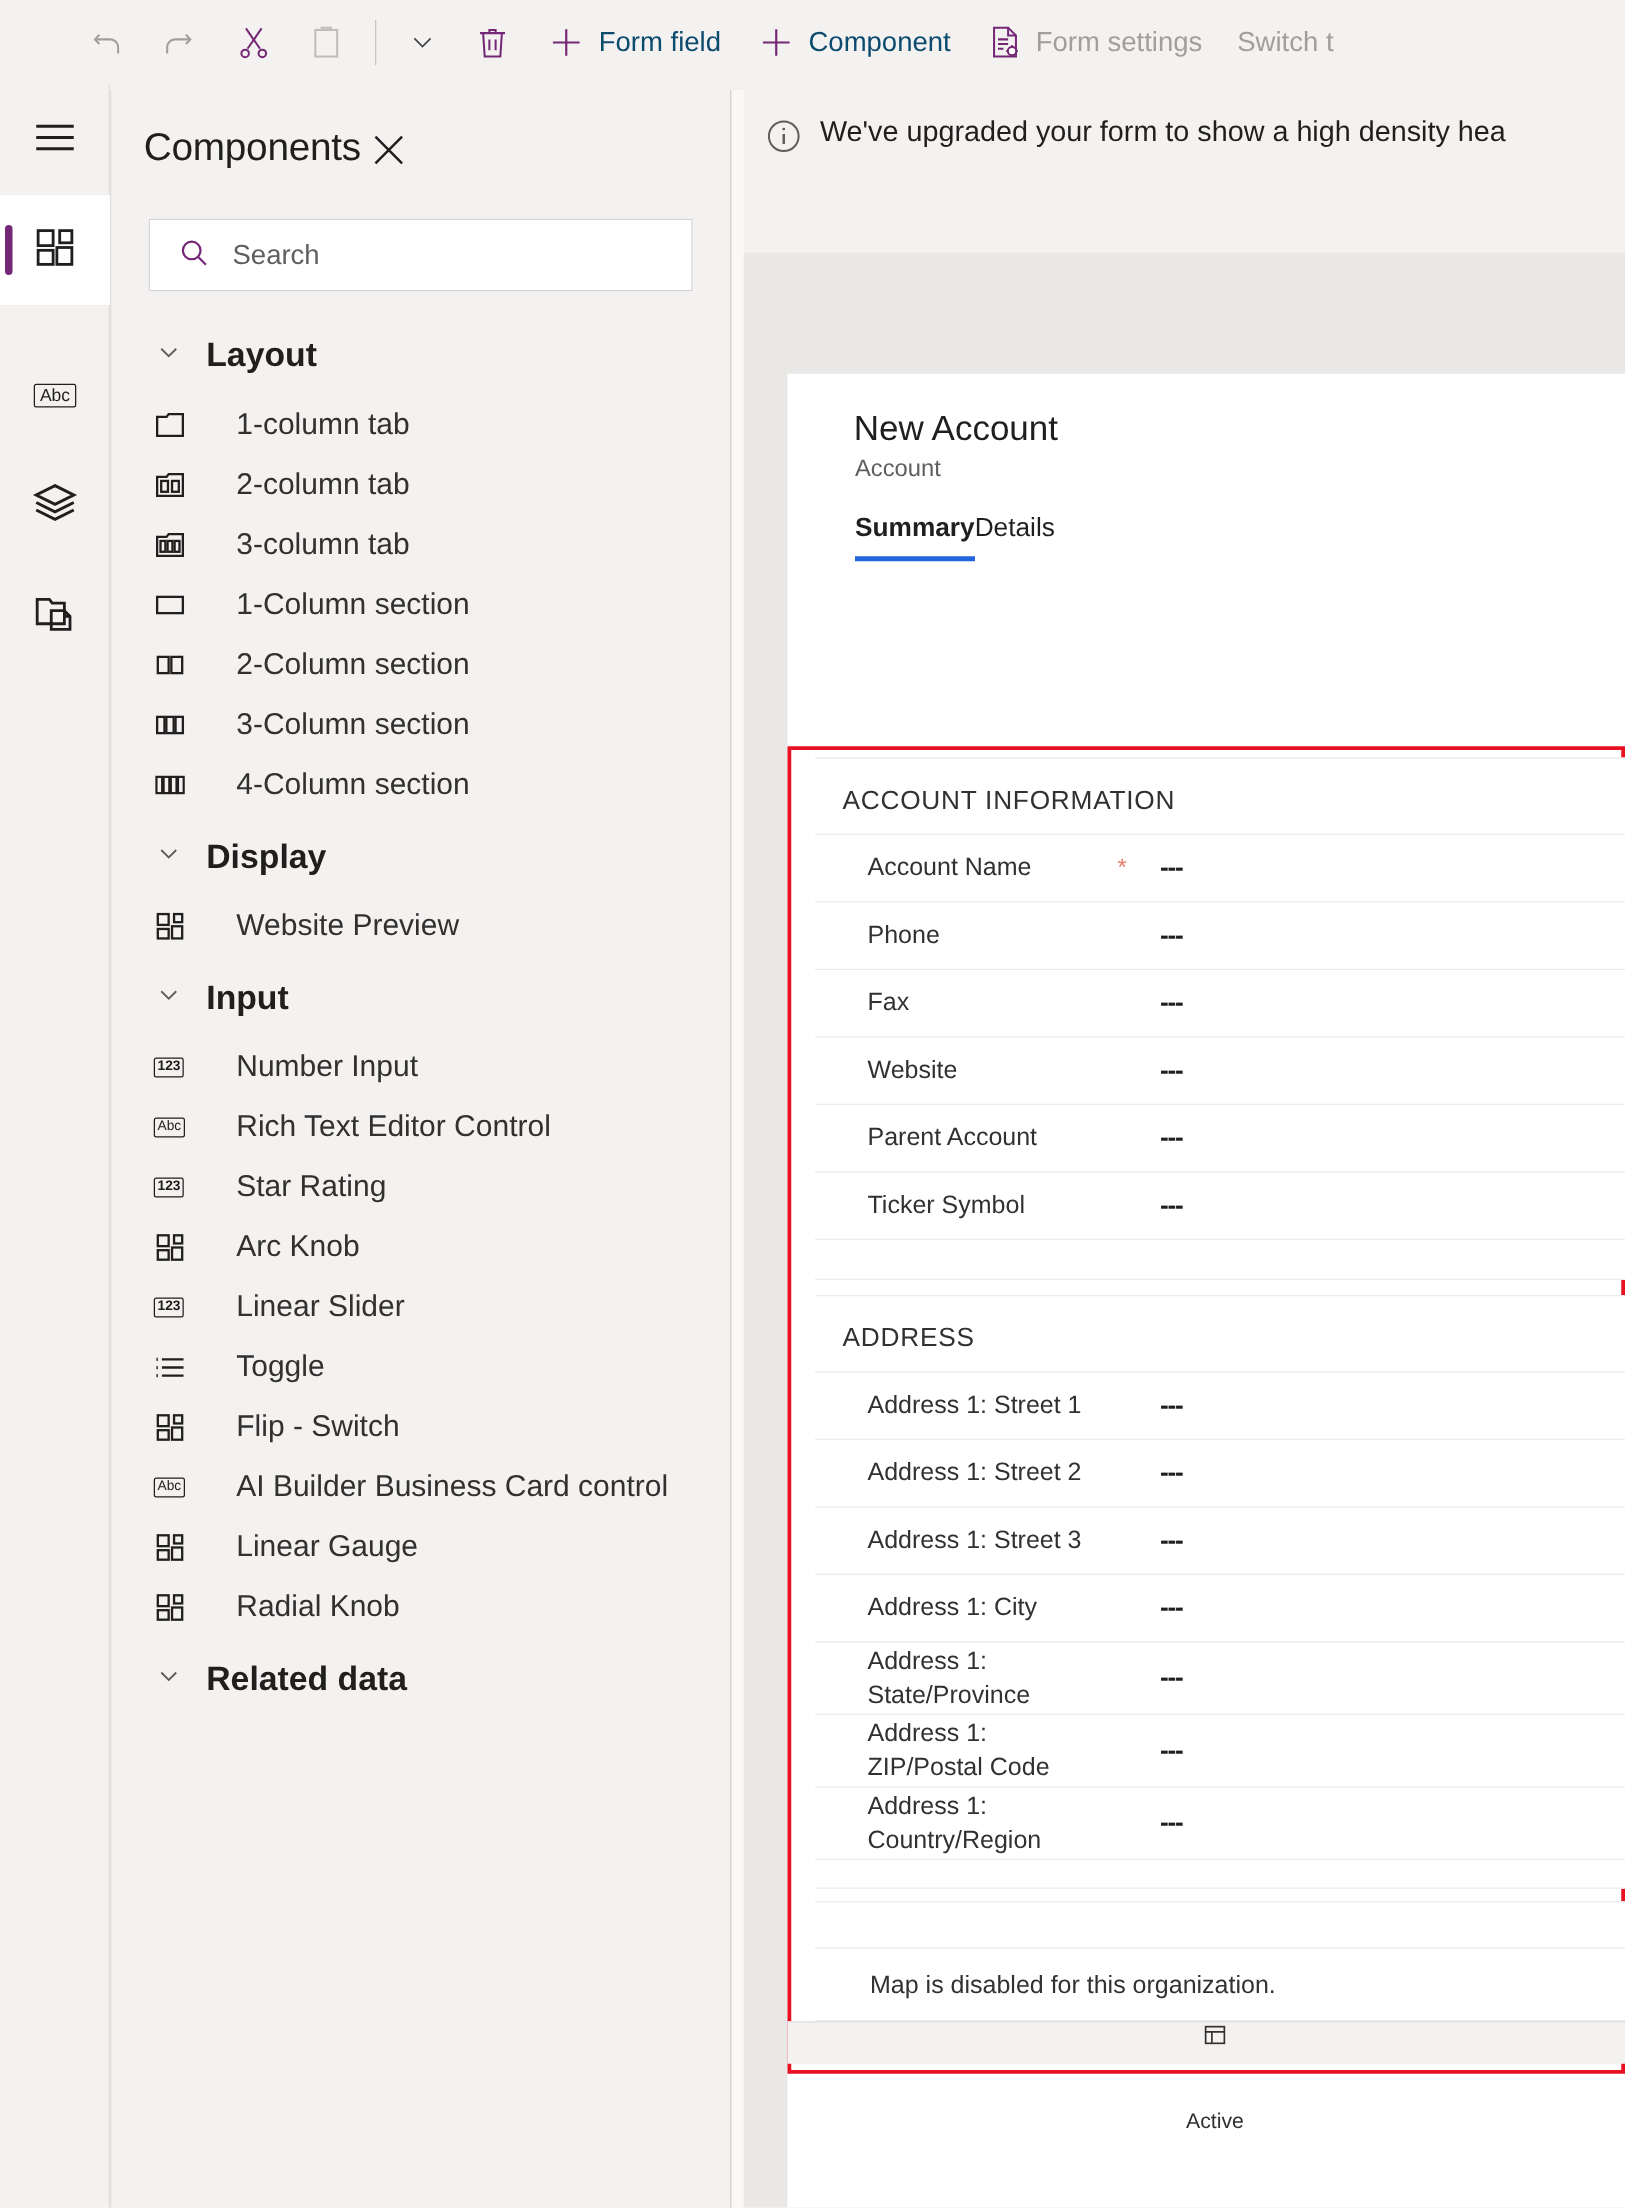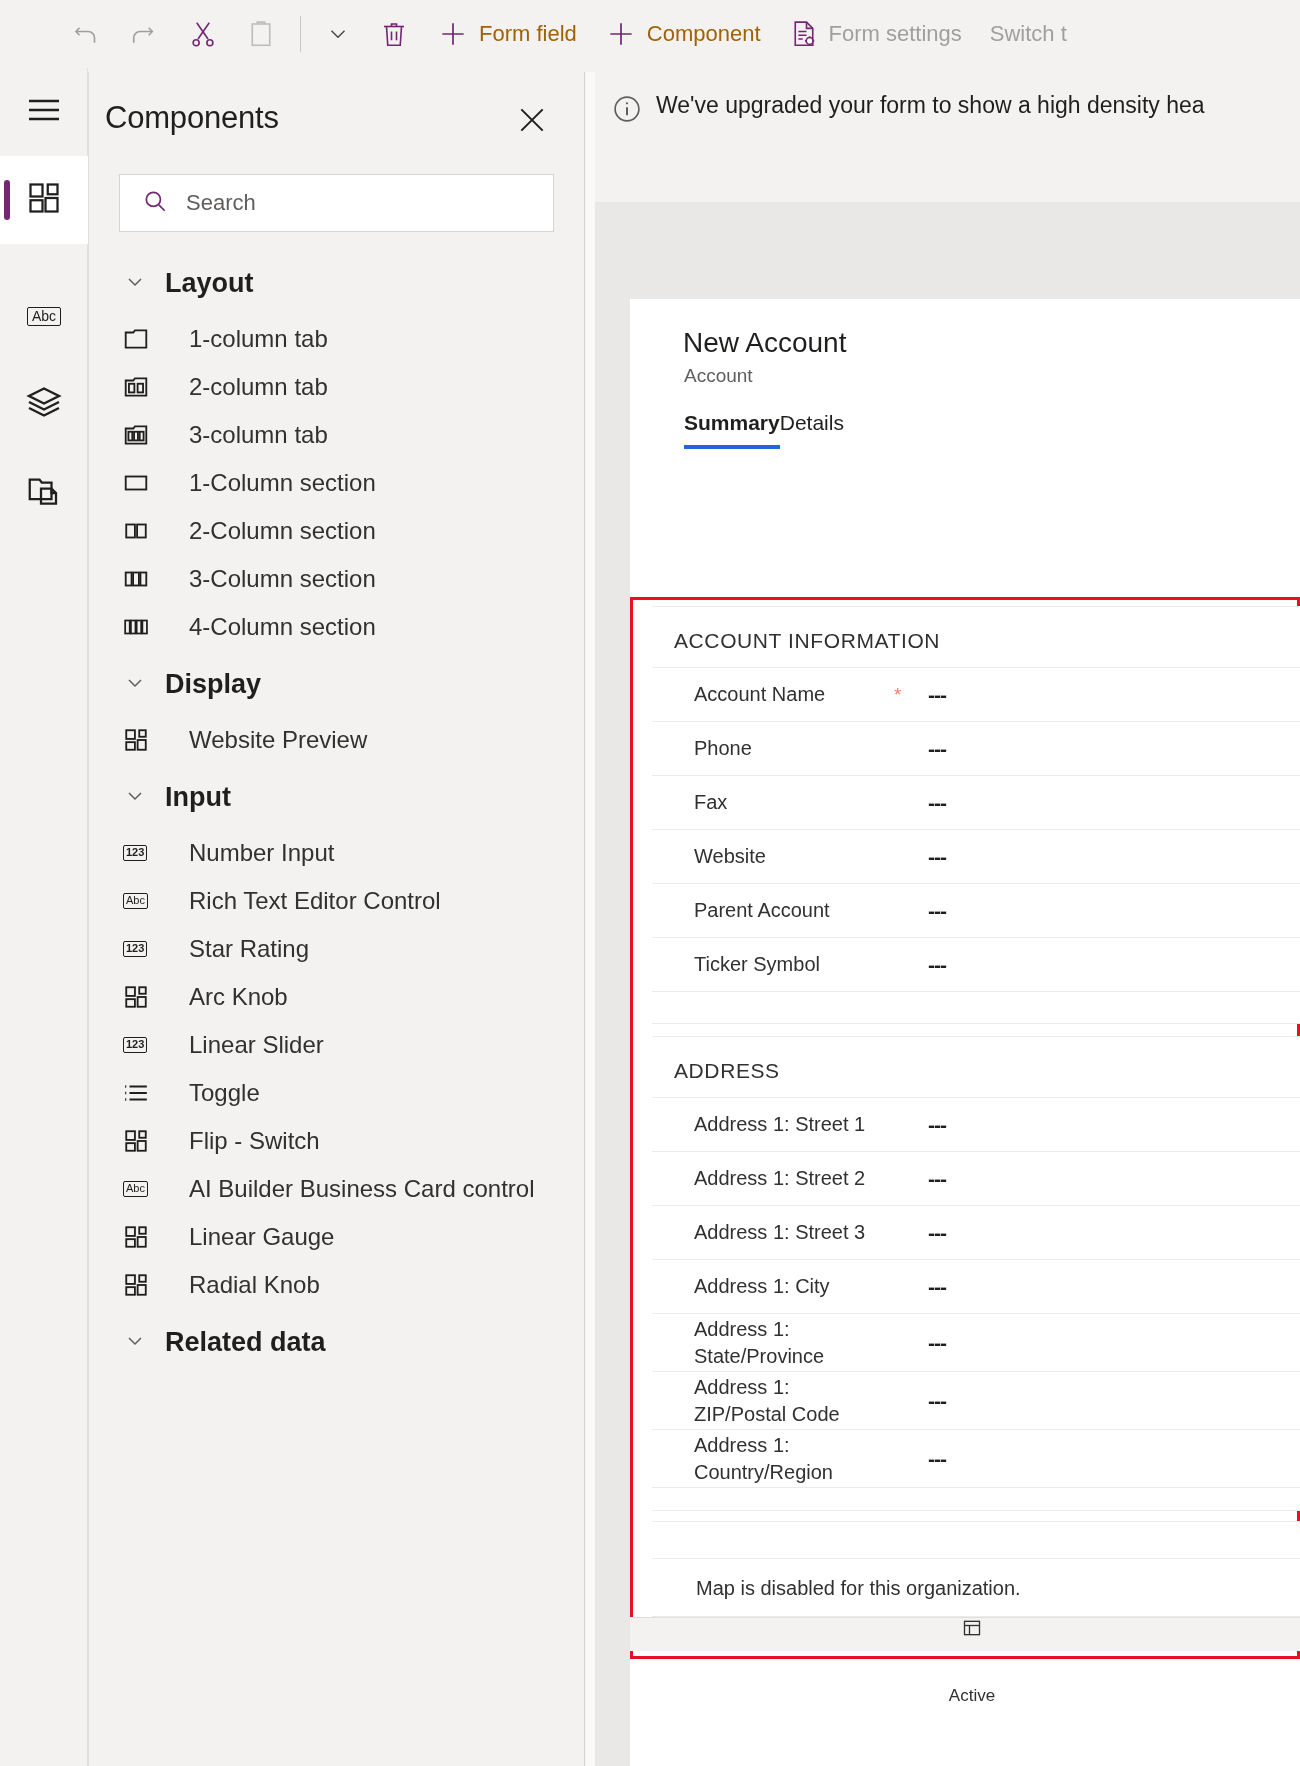--- a/index.html
+++ b/index.html
@@ -11,21 +11,21 @@
 
   
   .cmdbar {
     position: absolute; left: 0; top: 0; width: 1300px; height: 68px;
     background: #f3f2f1; display: flex; align-items: center;
     padding-left: 58px; gap: 0px;
   }
   .cmd-btn {
     display: flex; align-items: center; gap: 10px;
     height: 52px; padding: 0 14px; cursor: pointer;
-    font-size: 22px; color: #a16207; white-space: nowrap;
+    font-size: 22px; color: #0c4a6e; white-space: nowrap;
   }
   .cmd-btn.disabled { color: #a19f9d; cursor: default; }
   .cmd-icon { display: flex; align-items: center; justify-content: center; }
   .cmd-sep {
     width: 1px; height: 36px; background: #c8c6c4; margin: 0 10px;
   }
 
   
   .rail {
     position: absolute; left: 0; top: 68px; width: 88px; bottom: 0;
@@ -51,22 +51,22 @@
     color: #201f1e; font-family: "Liberation Sans", sans-serif;
   }
 
   
   .panel {
     position: absolute; left: 88px; top: 72px; width: 497px; bottom: 0;
     background: #f3f2f1; border-left: 1px solid #e1dfdd;
     border-right: 1px solid #d6d4d2; overflow: hidden;
   }
   .panel-head {
-    display: flex; align-items: flex-start; justify-content: space-between;
-    padding: 28px 30px 0 16px;
+    display: flex; align-items: flex-start; 
+    padding: 28px 30px 0 26px;
   }
   .panel-title { font-size: 31px; color: #201f1e; font-weight: 400; letter-spacing: -0.2px; }
   .panel-close { cursor: pointer; padding: 4px 6px; }
 
   .search-wrap {
     margin: 30px 30px 0 30px; height: 58px; background: #ffffff;
     border: 1px solid #d6d4d2; display: flex; align-items: center;
     padding-left: 22px; gap: 18px; cursor: text;
   }
   .search-input {

